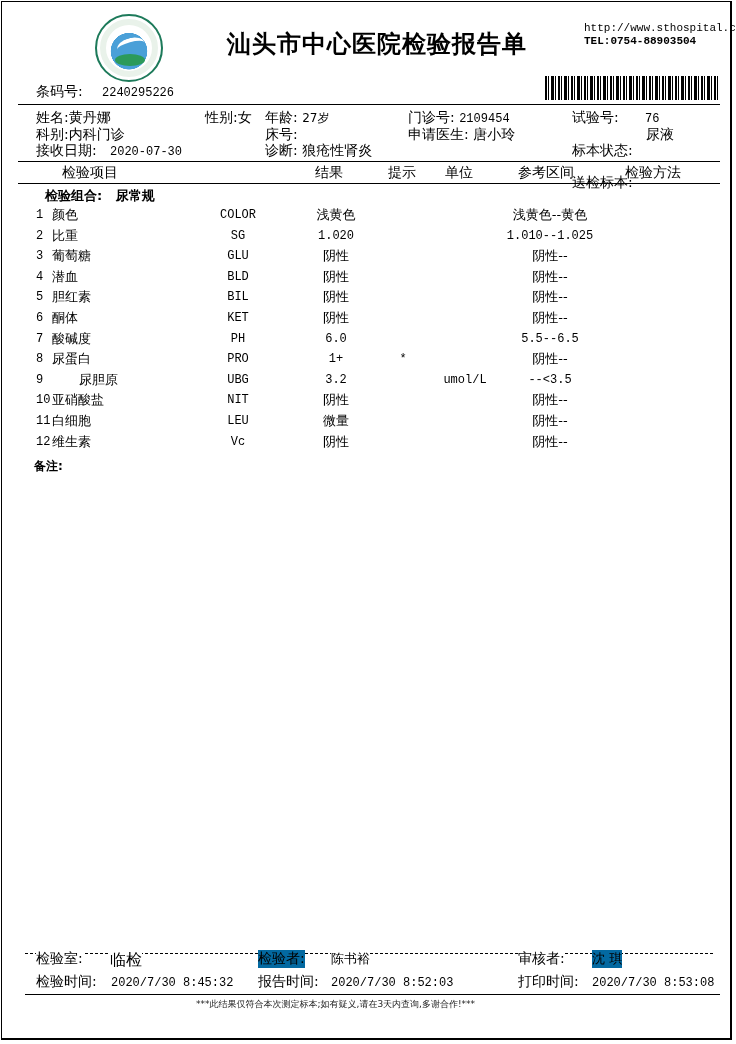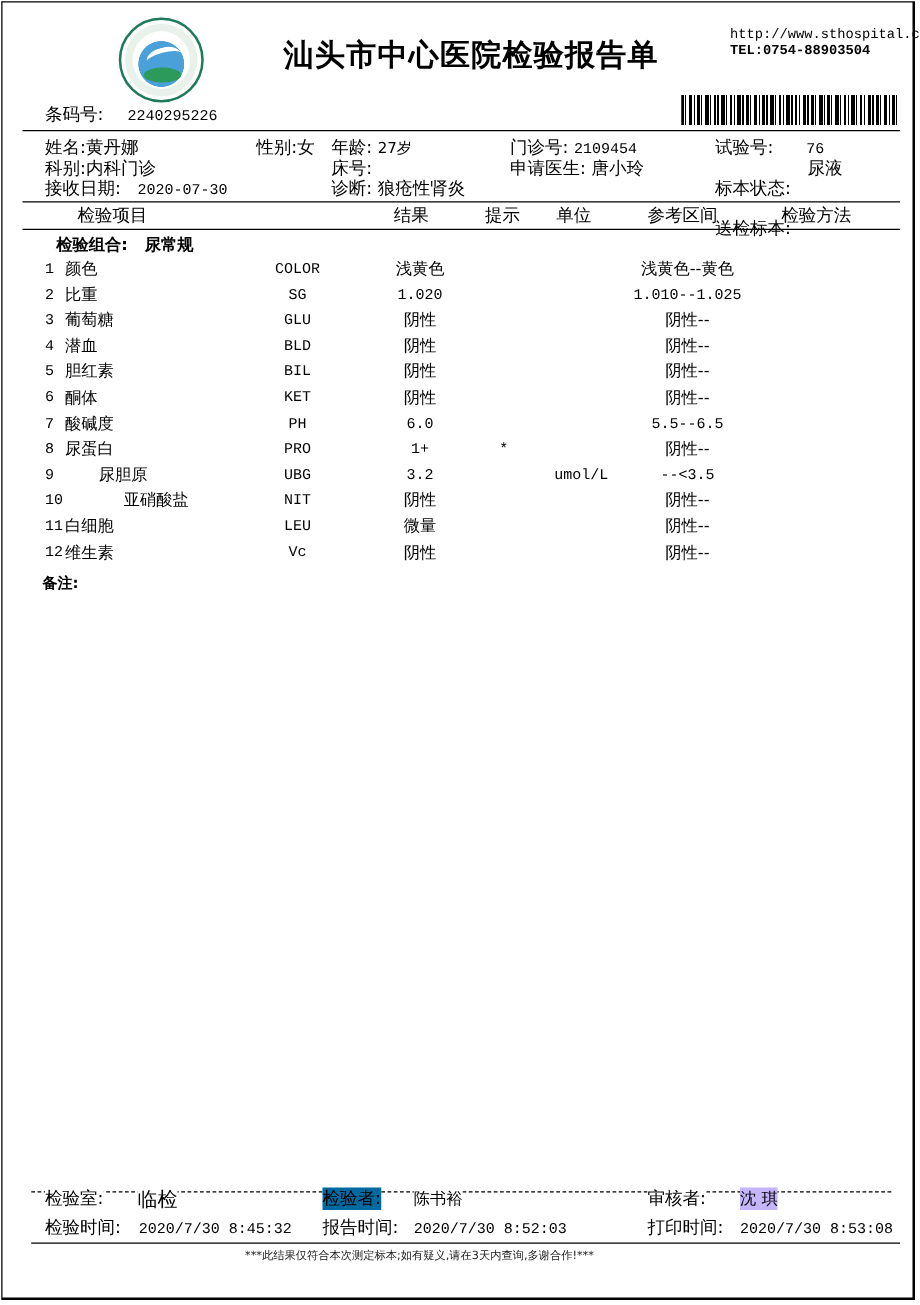--- a/index.html
+++ b/index.html
@@ -157,21 +157,21 @@
       <span class="cell num" style="left: 36px; top: 2px;">9</span>
       <span class="cell " style="left: 52px; margin-left: 27px;">尿胆原</span>
       <span class="cell num" style="left: 178px; width: 120px; text-align: center; top: 2px;">UBG</span>
       <span class="cell num" style="left: 276px; width: 120px; text-align: center; top: 2px;">3.2</span>
       <span class="cell num" style="left: 343px; width: 120px; text-align: center; top: 2px;"></span>
       <span class="cell num" style="left: 405px; width: 120px; text-align: center; top: 2px;">umol/L</span>
       <span class="cell num" style="left: 490px; width: 120px; text-align: center; top: 2px;">--&lt;3.5</span>
     </div>
     <div class="row" style="left: 0px; top: 391.4px; width: 736px;">
       <span class="cell num" style="left: 36px; top: 2px;">10</span>
-      <span class="cell " style="left: 52px; margin-left: 47px;">亚硝酸盐</span>
+      <span class="cell " style="left: 52px;">亚硝酸盐</span>
       <span class="cell num" style="left: 178px; width: 120px; text-align: center; top: 2px;">NIT</span>
       <span class="cell " style="left: 276px; width: 120px; text-align: center;">阴性</span>
       <span class="cell num" style="left: 343px; width: 120px; text-align: center; top: 2px;"></span>
       <span class="cell num" style="left: 405px; width: 120px; text-align: center; top: 2px;"></span>
       <span class="cell " style="left: 490px; width: 120px; text-align: center;">阴性--</span>
     </div>
     <div class="row" style="left: 0px; top: 412px; width: 736px;">
       <span class="cell num" style="left: 36px; top: 2px;">11</span>
       <span class="cell " style="left: 52px;">白细胞</span>
       <span class="cell num" style="left: 178px; width: 120px; text-align: center; top: 2px;">LEU</span>
@@ -193,21 +193,21 @@
 
 <div class="abs" style="left:34px; top:458px; font-size:12px; font-weight:bold;">备注:</div>
 
 <div class="dline" style="left:25px; top:953px; width:688px;"></div>
 <div>
   <div class="abs lbl" style="left:36px; top:950px; background:#fff;">检验室:</div>
   <div class="abs lbl" style="left:110px; top:950px; background:#fff; font-size:16px;">临检</div>
   <div class="abs lbl" style="left:258px; top:950px; background:#0369a1;">检验者:</div>
   <div class="abs lbl" style="left:331px; top:950px; background:#fff; font-size:13px;">陈书裕</div>
   <div class="abs lbl" style="left:518px; top:950px; background:#fff;">审核者:</div>
-  <div class="abs lbl" style="left:592px; top:950px; background:#c4b5fd; font-size:13px;">沈 琪</div>
+  <div class="abs lbl" style="left:592px; top:950px; background:#0369a1; font-size:13px;">沈 琪</div>
 
   <div class="abs lbl" style="left:36px; top:973px;">检验时间:</div>
   <div class="abs mono small" style="left:111px; top:976px;">2020/7/30 8:45:32</div>
   <div class="abs lbl" style="left:258px; top:973px;">报告时间:</div>
   <div class="abs mono small" style="left:331px; top:976px;">2020/7/30 8:52:03</div>
   <div class="abs lbl" style="left:518px; top:973px;">打印时间:</div>
   <div class="abs mono small" style="left:592px; top:976px;">2020/7/30 8:53:08</div>
 </div>
 <div class="hline" style="left:25px; top:994px; width:695px;"></div>
 <div class="abs" style="left:196px; top:998px; font-size:9px; color:#222;">***此结果仅符合本次测定标本;如有疑义,请在3天内查询,多谢合作!***</div>

